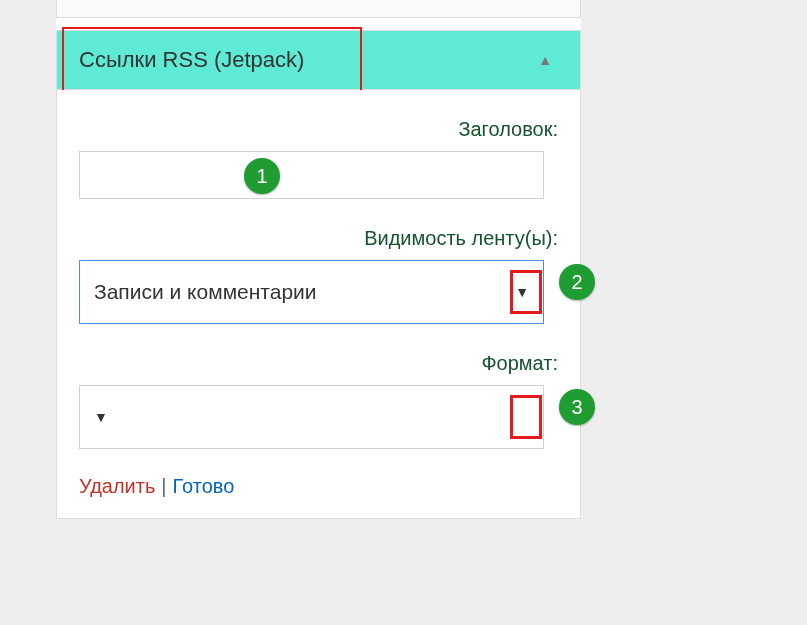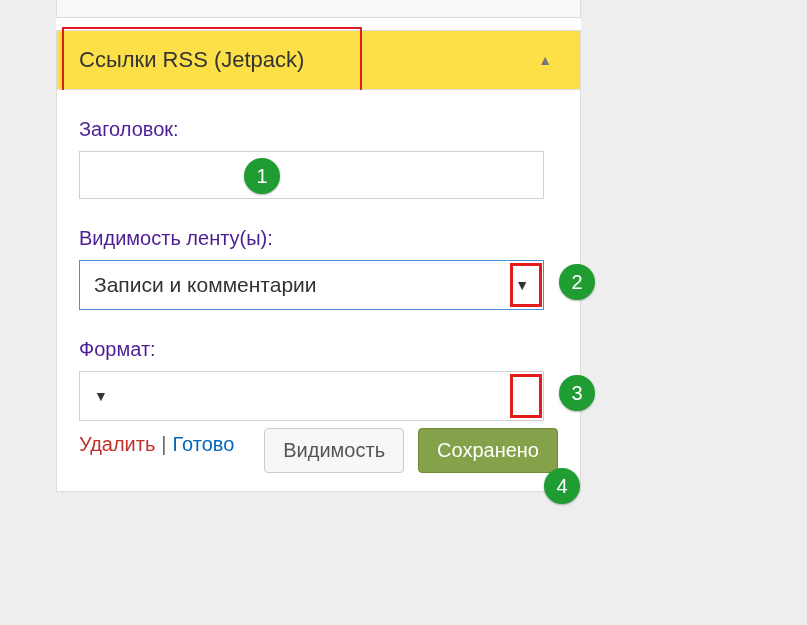--- a/index.html
+++ b/index.html
@@ -20,21 +20,21 @@
   }
   .partial-top {
     height: 18px;
     border: 1px solid #ddd;
     border-top: none;
     margin-bottom: 12px;
     background: #f9f9f9;
   }
   .widget-header {
     border: 1px solid #ddd;
-    background: #fde047;
+    background: #5eead4;
     padding: 16px 22px;
     display: flex;
     justify-content: space-between;
     align-items: center;
     position: relative;
   }
   .widget-title {
     font-size: 22px;
     color: #333;
     font-weight: 400;
@@ -55,34 +55,35 @@
   }
   .widget-body {
     border: 1px solid #ddd;
     border-top: none;
     padding: 28px 22px 18px 22px;
     background: #fff;
     position: relative;
   }
   .field-label {
     font-size: 20px;
-    color: #4c1d95;
+    color: #14532d;
     margin-bottom: 10px;
+    text-align: right;
   }
   .text-input {
     width: 465px;
     height: 48px;
     border: 1px solid #d0d0d0;
     background: #fff;
     padding: 0 10px;
     font-size: 18px;
   }
   .select-field {
     width: 465px;
-    height: 50px;
+    height: 64px;
     border: 1px solid #d0d0d0;
     padding: 0 14px;
     display: flex;
     justify-content: space-between;
     align-items: center;
     background: #fff;
     position: relative;
   }
   .select-active {
     border: 1px solid #4a90d9;
@@ -99,21 +100,21 @@
     position: absolute;
     border: 3px solid #e31b1b;
     width: 32px;
     height: 44px;
     right: 1px;
     top: 50%;
     transform: translateY(-50%);
     pointer-events: none;
   }
   .group { margin-bottom: 28px; position: relative; }
-  .group-last { margin-bottom: 12px; }
+  .group-last { margin-bottom: 26px; }
   .actions-row {
     display: flex;
     align-items: center;
     font-size: 20px;
     margin-bottom: 2px;
   }
   .link-delete {
     color: #c0332b;
     cursor: pointer;
   }
@@ -204,20 +205,15 @@
       </div>
       <div class="badge" style="left:480px; top:37px;">3</div>
     </div>
 
     <div class="actions-row">
       <span class="link-delete">Удалить</span>
       <span class="link-sep">|</span>
       <span class="link-done">Готово</span>
     </div>
 
-    <div class="btn-row">
-      <button class="btn btn-visibility">Видимость</button>
-      <button class="btn btn-saved">Сохранено</button>
-      <div class="badge" style="right:-22px; top:40px;">4</div>
-    </div>
 
   </div>
 </div>
 
 </body></html>

